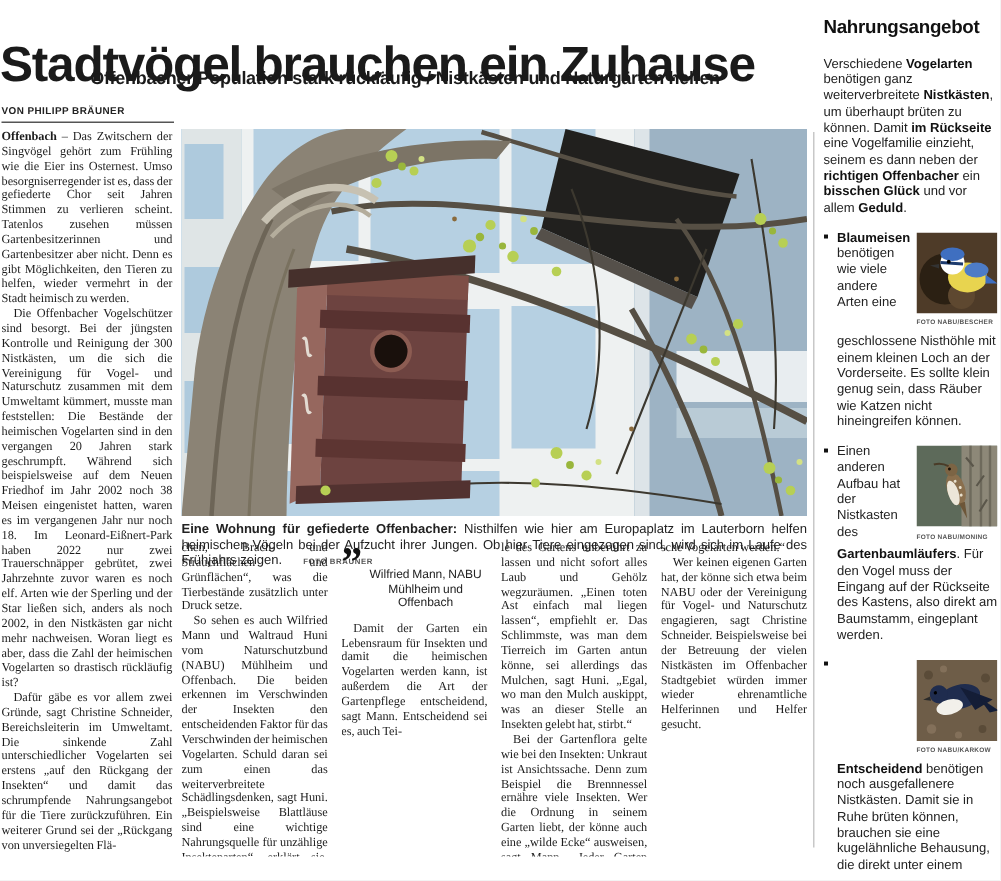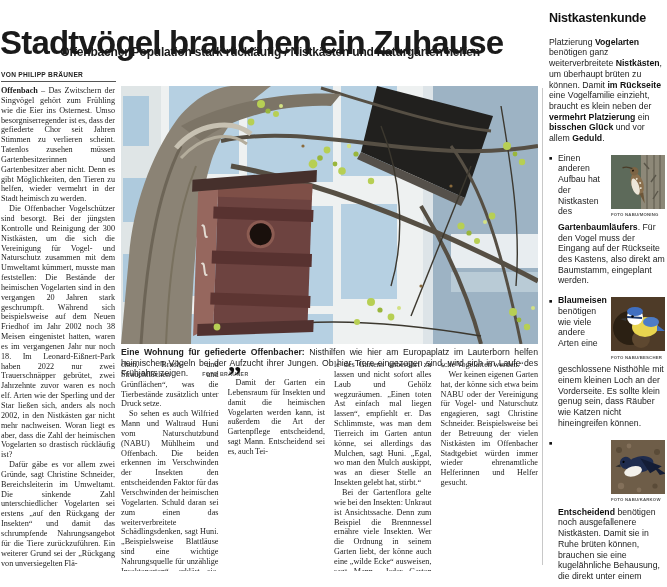--- a/index.html
+++ b/index.html
@@ -168,38 +168,60 @@
   </div>
 
   <div class="colrow serif">
     <div class="col">
       <p>chen, Brach- und Strauchflächen und Grünflächen“, was die Tierbestände zusätzlich unter Druck setze.</p>
       <p class="indent">So sehen es auch Wilfried Mann und Waltraud Huni vom Naturschutzbund (NABU) Mühlheim und Offenbach. Die beiden erkennen im Verschwinden der Insekten den entscheidenden Faktor für das Verschwinden der heimischen Vogelarten. Schuld daran sei zum einen das weiterverbreitete Schädlingsdenken, sagt Huni. „Beispielsweise Blattläuse sind eine wichtige Nahrungsquelle für unzählige Insektenarten“, erklärt sie, „und von denen ernähren sich wiederum viele Vögel.“ Werden die Blattläuse nun von besorgten</p>
     </div>
     <div class="col">
       <div class="quoteblock">
         <span class="qmark">”</span>
+        <div class="qattr">Wilfried Mann, NABU Mühlheim und Offenbach</div>
       </div>
       <p class="indent">Damit der Garten ein Lebensraum für Insekten und damit die heimischen Vogelarten werden kann, ist außerdem die Art der Gartenpflege entscheidend, sagt Mann. Entscheidend sei es, auch Tei-</p>
     </div>
     <div class="col">
       <p>le des Gartens unberührt zu lassen und nicht sofort alles Laub und Gehölz wegzuräumen. „Einen toten Ast einfach mal liegen lassen“, empfiehlt er. Das Schlimmste, was man dem Tierreich im Garten antun könne, sei allerdings das Mulchen, sagt Huni. „Egal, wo man den Mulch auskippt, was an dieser Stelle an Insekten gelebt hat, stirbt.“</p>
       <p class="indent">Bei der Gartenflora gelte wie bei den Insekten: Unkraut ist Ansichtssache. Denn zum Beispiel die Brennnessel ernähre viele Insekten. Wer die Ordnung in seinem Garten liebt, der könne auch eine „wilde Ecke“ ausweisen, sagt Mann. „Jeder Garten kann zu einer Oase für heimi-</p>
     </div>
     <div class="col">
       <p>sche Vogelarten werden.“</p>
       <p class="indent">Wer keinen eigenen Garten hat, der könne sich etwa beim NABU oder der Vereinigung für Vogel- und Naturschutz engagieren, sagt Christine Schneider. Beispielsweise bei der Betreuung der vielen Nistkästen im Offenbacher Stadtgebiet würden immer wieder ehrenamtliche Helferinnen und Helfer gesucht.</p>
     </div>
   </div>
 
   <div class="vdivider"></div>
 
   <aside class="sidebar">
-    <h3>Nistkastenkunde</h3>
-    <p class="sintro"><span>Platzierung </span><b>Vogelarten</b><span> benötigen ganz weiterverbreitete </span><b>Nistkästen</b><span>, um überhaupt brüten zu können. Damit </span><b>im Rückseite</b><span> eine Vogelfamilie einzieht, braucht es klein neben der </span><b>vermehrt Platzierung</b><span> ein </span><b>bisschen Glück</b><span> und vor allem </span><b>Geduld</b><span>.</span></p>
+    <h3>Nahrungsangebot</h3>
+    <p class="sintro"><span>Verschiedene </span><b>Vogelarten</b><span> benötigen ganz weiterverbreitete </span><b>Nistkästen</b><span>, um überhaupt brüten zu können. Damit </span><b>im Rückseite</b><span> eine Vogelfamilie einzieht, seinem es dann neben der </span><b>richtigen Offenbacher</b><span> ein </span><b>bisschen Glück</b><span> und vor allem </span><b>Geduld</b><span>.</span></p>
+
+    <div class="item">
+      <span class="bullet">■</span>
+      <span class="imgbox">
+        <svg viewBox="0 0 54 54">
+          <rect width="54" height="54" fill="#4e3b28"></rect>
+          <circle cx="19" cy="31" r="17" fill="#2b2013"></circle>
+          <circle cx="30" cy="42" r="9" fill="#5e4830"></circle>
+          <ellipse cx="34" cy="30" rx="13" ry="10" fill="#e8d44f"></ellipse>
+          <ellipse cx="40" cy="25" rx="8" ry="5" fill="#4d7cc7"></ellipse>
+          <polygon points="46,28 54,34 46,34" fill="#3f6fc0"></polygon>
+          <circle cx="24" cy="20" r="8" fill="#ffffff"></circle>
+          <ellipse cx="24" cy="14.5" rx="8" ry="4.5" fill="#3f6fc0"></ellipse>
+          <line x1="16" y1="20" x2="31" y2="21" stroke="#1d3b6e" stroke-width="2"></line>
+          <circle cx="21.5" cy="19.5" r="1.3" fill="#000"></circle>
+          <polygon points="15,21 9,22 15,24" fill="#333"></polygon>
+        </svg>
+        <span class="scredit">FOTO NABU/BESCHER</span>
+      </span>
+      <span></span><b>Blaumeisen</b><span> benötigen wie viele andere Arten eine geschlossene Nisthöhle mit einem kleinen Loch an der Vorderseite. Es sollte klein genug sein, dass Räuber wie Katzen nicht hineingreifen können.</span>
+    </div>
 
     <div class="item">
       <span class="bullet">■</span>
       <span class="imgbox">
         <svg viewBox="0 0 54 54">
           <rect width="54" height="54" fill="#5d6a5a"></rect>
           <rect x="30" y="0" width="24" height="54" fill="#8d8878"></rect>
           <path d="M36,0 V54 M43,0 V54 M49,0 V54" stroke="#6e6a5c" stroke-width="1.6"></path>
           <path d="M33,8 L38,14 M45,20 L40,27 M47,36 L42,44" stroke="#5a564a" stroke-width="1.4"></path>
           <g transform="rotate(-18 26 28)">
@@ -210,41 +232,20 @@
             <circle cx="26" cy="15" r="1" fill="#1c1208"></circle>
             <circle cx="27" cy="24" r="1" fill="#e8e0cc"></circle>
               <circle cx="29" cy="29" r="1" fill="#e8e0cc"></circle>
               <circle cx="28" cy="34" r="1" fill="#e8e0cc"></circle>
             <polygon points="25,39 29,39 27,50" fill="#6d5638"></polygon>
           </g>
         </svg>
         <span class="scredit">FOTO NABU/MONING</span>
       </span>
       <span>Einen anderen Aufbau hat der Nistkasten des </span><b>Gartenbaumläufers</b><span>. Für den Vogel muss der Eingang auf der Rückseite des Kastens, also direkt am Baumstamm, eingeplant werden.</span>
-    </div>
-
-    <div class="item">
-      <span class="bullet">■</span>
-      <span class="imgbox">
-        <svg viewBox="0 0 54 54">
-          <rect width="54" height="54" fill="#4e3b28"></rect>
-          <circle cx="19" cy="31" r="17" fill="#2b2013"></circle>
-          <circle cx="30" cy="42" r="9" fill="#5e4830"></circle>
-          <ellipse cx="34" cy="30" rx="13" ry="10" fill="#e8d44f"></ellipse>
-          <ellipse cx="40" cy="25" rx="8" ry="5" fill="#4d7cc7"></ellipse>
-          <polygon points="46,28 54,34 46,34" fill="#3f6fc0"></polygon>
-          <circle cx="24" cy="20" r="8" fill="#ffffff"></circle>
-          <ellipse cx="24" cy="14.5" rx="8" ry="4.5" fill="#3f6fc0"></ellipse>
-          <line x1="16" y1="20" x2="31" y2="21" stroke="#1d3b6e" stroke-width="2"></line>
-          <circle cx="21.5" cy="19.5" r="1.3" fill="#000"></circle>
-          <polygon points="15,21 9,22 15,24" fill="#333"></polygon>
-        </svg>
-        <span class="scredit">FOTO NABU/BESCHER</span>
-      </span>
-      <span></span><b>Blaumeisen</b><span> benötigen wie viele andere Arten eine geschlossene Nisthöhle mit einem kleinen Loch an der Vorderseite. Es sollte klein genug sein, dass Räuber wie Katzen nicht hineingreifen können.</span>
     </div>
 
     <div class="item">
       <span class="bullet">■</span>
       <span class="imgbox">
         <svg viewBox="0 0 54 54">
           <rect width="54" height="54" fill="#6e5d48"></rect>
           <circle cx="8" cy="10" r="3" fill="#5a4b38"></circle>
             <circle cx="18" cy="6" r="2.4" fill="#83705a"></circle>
           <circle cx="46" cy="12" r="3" fill="#5a4b38"></circle>

